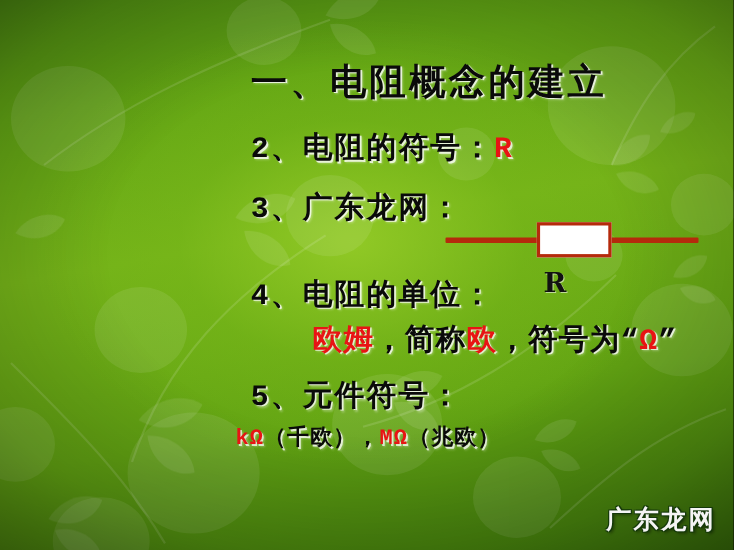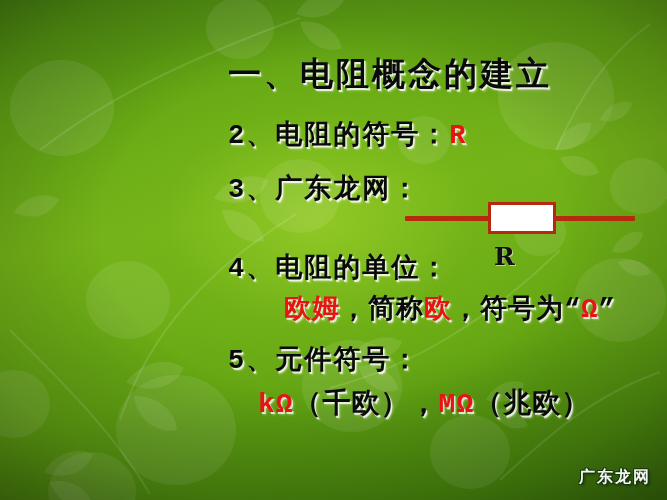--- a/index.html
+++ b/index.html
@@ -58,21 +58,21 @@
     left: 228px;
     top: 52px;
     font-size: 33px;
     letter-spacing: 3px;
   }
   #line-2 { left: 228px; top: 116px; font-size: 27px; letter-spacing: 2px; }
   #line-3 { left: 228px; top: 170px; font-size: 27px; letter-spacing: 2px; }
   #line-4 { left: 228px; top: 249px; font-size: 27px; letter-spacing: 2px; }
   #line-4b { left: 236px; top: 290px; font-size: 27px; letter-spacing: 1px; margin-left: 48px; }
   #line-5 { left: 228px; top: 341px; font-size: 27px; letter-spacing: 2px; }
-  #line-5b { left: 214px; top: 384px; font-size: 28px; letter-spacing: 1px; margin-left: 44px; }
+  #line-5b { left: 214px; top: 384px; font-size: 20px; letter-spacing: 1px; }
 
   
   #resistor {
     position: absolute;
     left: 403px;
     top: 196px;
     width: 234px;
     height: 46px;
   }
   #resistor-wire {
@@ -105,21 +105,21 @@
     text-shadow: 1px 1px 0 rgba(255,255,255,0.55);
   }
 
   
   #watermark {
     position: absolute;
     right: 16px;
     bottom: 12px;
     font-family: "DejaVu Sans", "Liberation Sans", sans-serif;
     font-weight: bold;
-    font-size: 16px;
+    font-size: 23px;
     letter-spacing: 2px;
     color: #f4f4f4;
     text-shadow:
       -1px -1px 0 #14380a,
        1px -1px 0 #14380a,
       -1px  1px 0 #14380a,
        1px  1px 0 #14380a,
        2px  2px 3px rgba(0,0,0,0.5);
   }
 </style>

